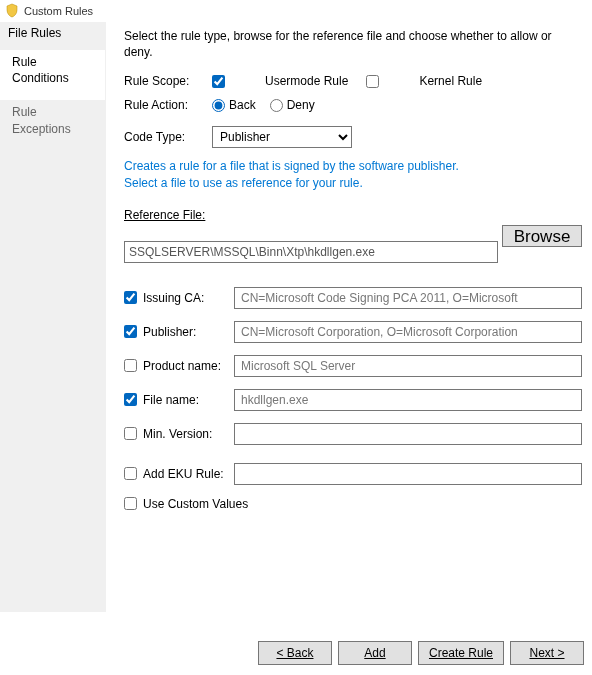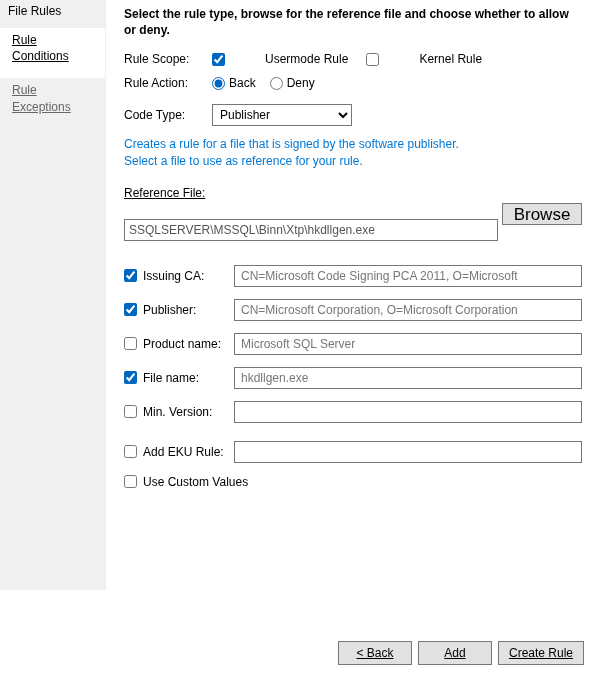--- a/index.html
+++ b/index.html
@@ -4,25 +4,25 @@
 <style>
   * { box-sizing: border-box; font-family: "Segoe UI", Tahoma, sans-serif; }
   html,body { margin:0; padding:0; background:#fff; color:#000; }
   .window { width:592px; height:675px; position:relative; background:#fff; }
   .titlebar { height:22px; display:flex; align-items:center; padding:2px 4px; font-size:11px; color:#333; }
   .titlebar svg { width:16px; height:16px; margin-right:4px; }
   h1.page-title { font-size:17px; font-weight:700; margin:14px 0 12px 14px; color:#000; }
   .content { display:flex; height:590px; }
   .sidebar { width:106px; background:#f0f0f0; border-right:1px solid #f0f0f0; padding-top:0; }
   .sidebar-heading { font-size:12px; color:#000; padding:4px 8px 10px 8px; }
-  .sidebar-item { font-size:12px; padding:4px 4px 14px 12px; line-height:1.35; cursor:pointer;text-decoration:underline; }
+  .sidebar-item { font-size:12px; padding:4px 4px 14px 12px; line-height:1.35; cursor:pointer; }
   .sidebar-item.active { background:#fff; color:#000; }
   .sidebar-item.inactive { color:#666; }
   .main { flex:1; padding:6px 10px 0 18px; font-size:12px; position:relative; }
-  .instruction { font-size:12px; color:#000; line-height:1.35; margin-bottom:14px;font-weight:bold; }
+  .instruction { font-size:12px; color:#000; line-height:1.35; margin-bottom:14px; }
   .row { display:flex; align-items:center; margin-bottom:10px; }
   .row .lbl { width:88px; font-size:12px; }
   .chk { display:inline-flex; align-items:center; margin-right:18px; font-size:12px; cursor:pointer;gap:35px; }
   .chk input { margin:0 5px 0 0; width:13px; height:13px; accent-color:#0067c0; cursor:pointer; }
   .rad { display:inline-flex; align-items:center; margin-right:14px; font-size:12px; cursor:pointer; }
   .rad input { margin:0 4px 0 0; width:13px; height:13px; accent-color:#0067c0; cursor:pointer; }
   select.rule-type { width:140px; font-size:12px; height:22px; border:1px solid #767676; background:#fff; padding:1px 3px; }
   .hint { color:#0078d4; font-size:12px; line-height:1.4; margin:2px 0 16px 0; }
   .ref-label { font-size:12px; margin-bottom:3px;text-decoration:underline; }
   .ref-row { display:flex; align-items:stretch; margin-bottom:24px; }
@@ -37,20 +37,26 @@
   .custom-row .ochk { display:inline-flex; align-items:center; font-size:12px; cursor:pointer; }
   .custom-row .ochk input { margin:0 6px 0 0; width:13px; height:13px; accent-color:#0067c0; cursor:pointer; }
   .footer-buttons { position:absolute; right:8px; bottom:10px; display:flex; gap:6px;text-decoration:underline; }
   .footer-buttons button { height:24px; min-width:74px; padding:0 10px; font-size:12px; border:1px solid #767676; background:#e1e1e1; cursor:pointer; }
 </style>
 </head>
 <body>
 
 <div class="window">
 
+  <div class="titlebar">
+    <svg viewBox="0 0 16 16">
+        <path d="M8 1l5 2v4c0 4-3 6.5-5 7-2-.5-5-3-5-7V3l5-2z" fill="#f2c744" stroke="#b88b00" stroke-width="0.5"></path>
+      </svg>
+    <span>Custom Rules</span>
+  </div>
 
 
   <div class="content">
 
     <div class="sidebar">
       <div class="sidebar-heading">File Rules</div>
       <div class="sidebar-item active" style="white-space:pre-line;">Rule
 Conditions</div>
       <div class="sidebar-item inactive" style="white-space:pre-line;">Rule
 Exceptions</div>
@@ -155,15 +161,16 @@
           </label>
       </div>
 
     </div>
   </div>
 
   <div class="footer-buttons">
     <button>&lt; Back</button>
     <button>Add</button>
     <button>Create Rule</button>
+    <button>Next &gt;</button>
   </div>
 
 </div>
 
 </body></html>

